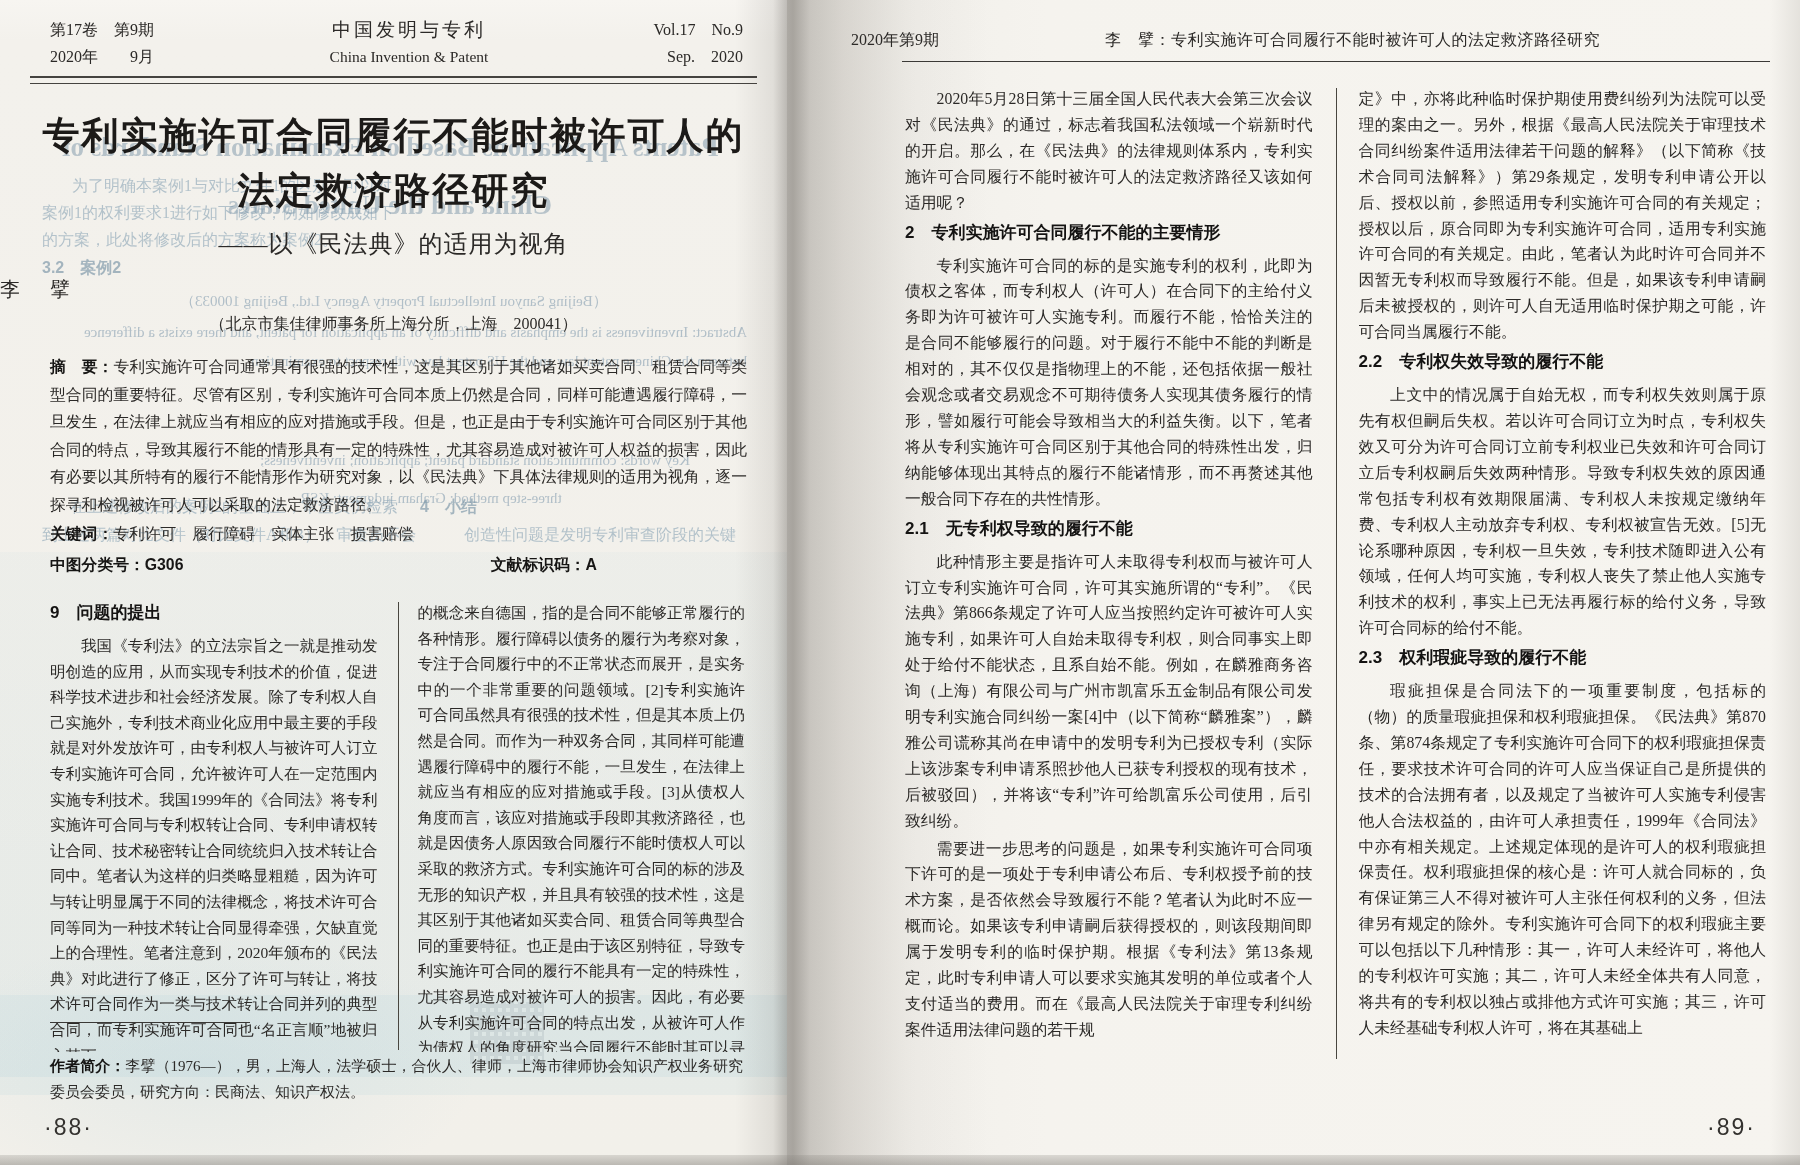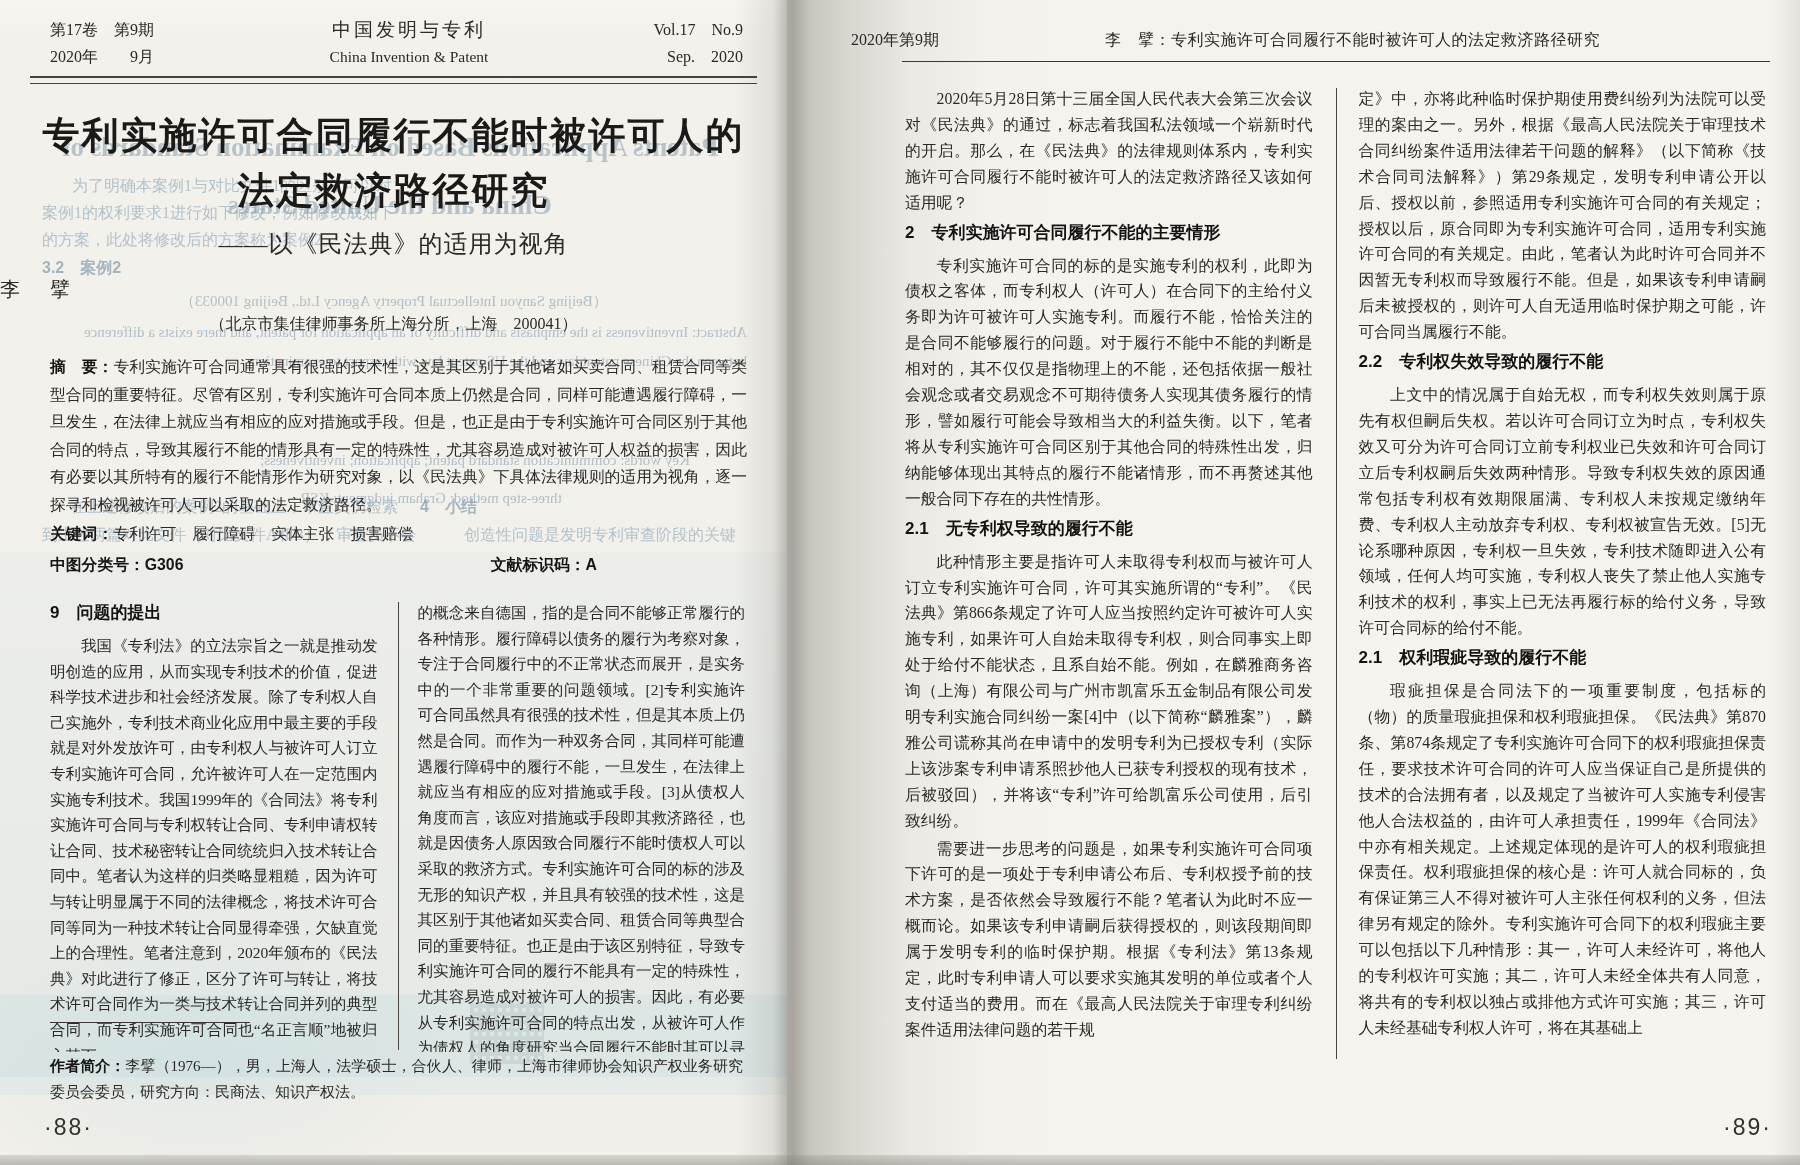--- a/index.html
+++ b/index.html
@@ -43,21 +43,21 @@
   .lp-cols{margin:24px 42px 0 50px;gap:40px;height:452px;overflow:hidden;font-size:15.5px;line-height:25.6px;}
   .lp-cols .sec{margin-top:0;}
   .rp-cols{margin:24px 34px 0 118px;gap:46px;height:975px;overflow:hidden;font-size:15.8px;line-height:25.9px;}
 
   
   .footrule{position:absolute;left:50px;bottom:142px;width:200px;border-top:1.5px solid #3a3835;z-index:2;}
   .footnote{position:absolute;left:50px;right:44px;bottom:60px;font-size:15px;line-height:26px;text-align:justify;margin:0;z-index:2;}
   .pageno{position:absolute;bottom:24px;font-size:23px;letter-spacing:2px;color:#33312e;z-index:2;
           font-family:"Liberation Sans","DejaVu Sans",sans-serif;}
   .pn-left{left:44px;}
-  .pn-right{right:28px;margin-top:15px;}
+  .pn-right{right:44px;margin-top:15px;}
 
   
   .rheader{display:flex;align-items:baseline;padding:30px 34px 0 64px;font-size:16px;position:relative;z-index:2;}
   .rh-title{flex:1;text-align:center;letter-spacing:0.5px;}
   .rrule{margin:10px 30px 0 115px;border-top:1.8px solid #3b3936;position:relative;z-index:2;}
 
   
   .ghost{position:absolute;pointer-events:none;white-space:nowrap;z-index:0;}
   .g-zh{color:rgba(125,155,175,0.55);font-size:16px;}
   .g-zh-b{font-family:"Liberation Sans","DejaVu Sans",sans-serif;font-weight:bold;color:rgba(110,140,160,0.6);font-size:16px;}
@@ -170,21 +170,21 @@
         <h3 class="sec">2　专利实施许可合同履行不能的主要情形</h3>
         <p class="ind">专利实施许可合同的标的是实施专利的权利，此即为债权之客体，而专利权人（许可人）在合同下的主给付义务即为许可被许可人实施专利。而履行不能，恰恰关注的是合同不能够履行的问题。对于履行不能中不能的判断是相对的，其不仅仅是指物理上的不能，还包括依据一般社会观念或者交易观念不可期待债务人实现其债务履行的情形，譬如履行可能会导致相当大的利益失衡。以下，笔者将从专利实施许可合同区别于其他合同的特殊性出发，归纳能够体现出其特点的履行不能诸情形，而不再赘述其他一般合同下存在的共性情形。</p>
         <h3 class="sec">2.1　无专利权导致的履行不能</h3>
         <p class="ind">此种情形主要是指许可人未取得专利权而与被许可人订立专利实施许可合同，许可其实施所谓的“专利”。《民法典》第866条规定了许可人应当按照约定许可被许可人实施专利，如果许可人自始未取得专利权，则合同事实上即处于给付不能状态，且系自始不能。例如，在麟雅商务咨询（上海）有限公司与广州市凯富乐五金制品有限公司发明专利实施合同纠纷一案[4]中（以下简称“麟雅案”），麟雅公司谎称其尚在申请中的发明专利为已授权专利（实际上该涉案专利申请系照抄他人已获专利授权的现有技术，后被驳回），并将该“专利”许可给凯富乐公司使用，后引致纠纷。</p>
         <p class="ind">需要进一步思考的问题是，如果专利实施许可合同项下许可的是一项处于专利申请公布后、专利权授予前的技术方案，是否依然会导致履行不能？笔者认为此时不应一概而论。如果该专利申请嗣后获得授权的，则该段期间即属于发明专利的临时保护期。根据《专利法》第13条规定，此时专利申请人可以要求实施其发明的单位或者个人支付适当的费用。而在《最高人民法院关于审理专利纠纷案件适用法律问题的若干规</p>
       </div>
       <div class="col">
         <p>定》中，亦将此种临时保护期使用费纠纷列为法院可以受理的案由之一。另外，根据《最高人民法院关于审理技术合同纠纷案件适用法律若干问题的解释》（以下简称《技术合同司法解释》）第29条规定，发明专利申请公开以后、授权以前，参照适用专利实施许可合同的有关规定；授权以后，原合同即为专利实施许可合同，适用专利实施许可合同的有关规定。由此，笔者认为此时许可合同并不因暂无专利权而导致履行不能。但是，如果该专利申请嗣后未被授权的，则许可人自无适用临时保护期之可能，许可合同当属履行不能。</p>
         <h3 class="sec">2.2　专利权失效导致的履行不能</h3>
         <p class="ind">上文中的情况属于自始无权，而专利权失效则属于原先有权但嗣后失权。若以许可合同订立为时点，专利权失效又可分为许可合同订立前专利权业已失效和许可合同订立后专利权嗣后失效两种情形。导致专利权失效的原因通常包括专利权有效期限届满、专利权人未按规定缴纳年费、专利权人主动放弃专利权、专利权被宣告无效。[5]无论系哪种原因，专利权一旦失效，专利技术随即进入公有领域，任何人均可实施，专利权人丧失了禁止他人实施专利技术的权利，事实上已无法再履行标的给付义务，导致许可合同标的给付不能。</p>
-        <h3 class="sec">2.1　权利瑕疵导致的履行不能</h3>
+        <h3 class="sec">2.3　权利瑕疵导致的履行不能</h3>
         <p class="ind">瑕疵担保是合同法下的一项重要制度，包括标的（物）的质量瑕疵担保和权利瑕疵担保。《民法典》第870条、第874条规定了专利实施许可合同下的权利瑕疵担保责任，要求技术许可合同的许可人应当保证自己是所提供的技术的合法拥有者，以及规定了当被许可人实施专利侵害他人合法权益的，由许可人承担责任，1999年《合同法》中亦有相关规定。上述规定体现的是许可人的权利瑕疵担保责任。权利瑕疵担保的核心是：许可人就合同标的，负有保证第三人不得对被许可人主张任何权利的义务，但法律另有规定的除外。专利实施许可合同下的权利瑕疵主要可以包括以下几种情形：其一，许可人未经许可，将他人的专利权许可实施；其二，许可人未经全体共有人同意，将共有的专利权以独占或排他方式许可实施；其三，许可人未经基础专利权人许可，将在其基础上</p>
       </div>
     </div>
     <div class="pageno pn-right">·89·</div>
   </div>
 
   <div class="spine"></div>
   <div class="right-edge"></div>
   <div class="bottom-strip"></div>
 </div>

